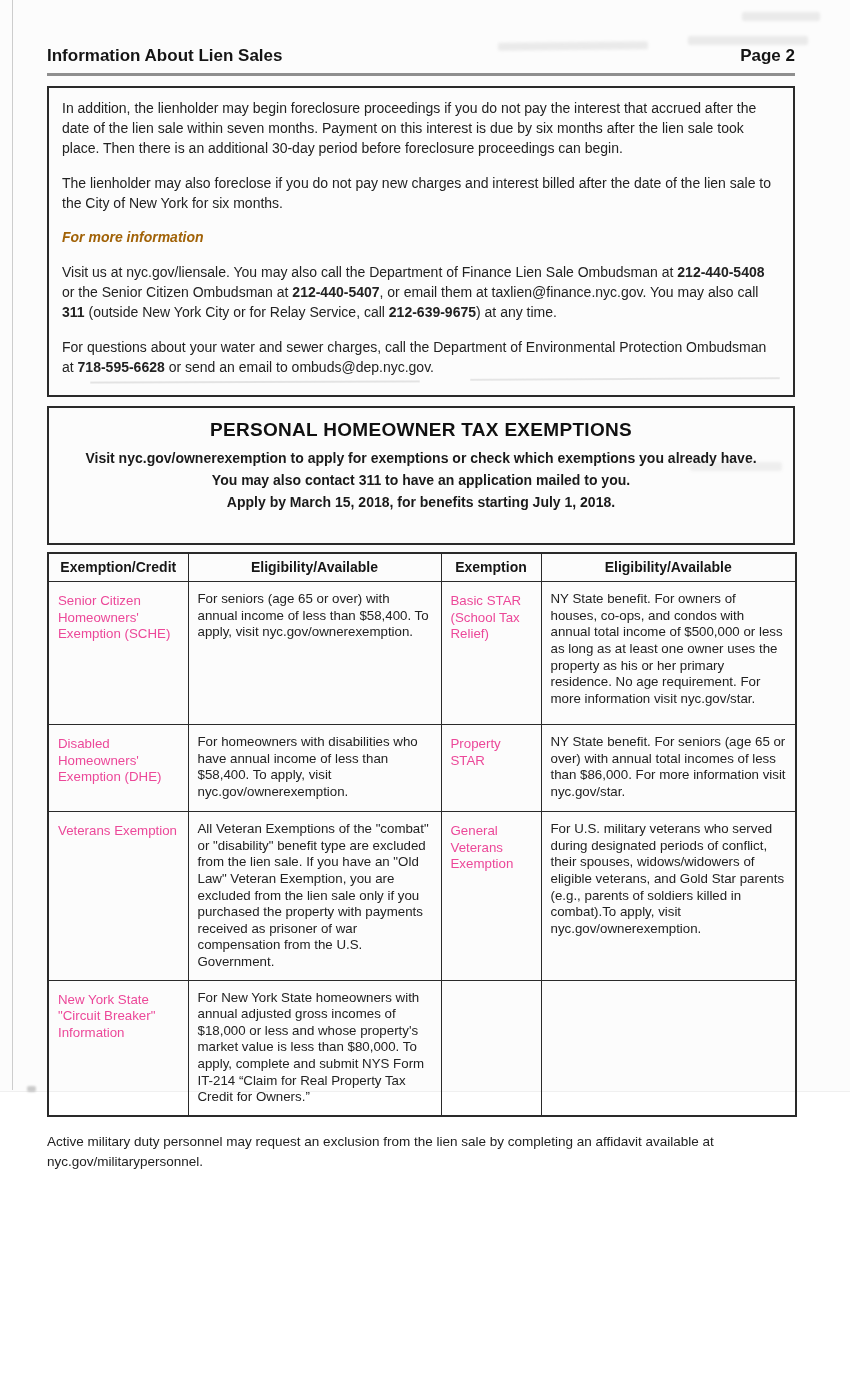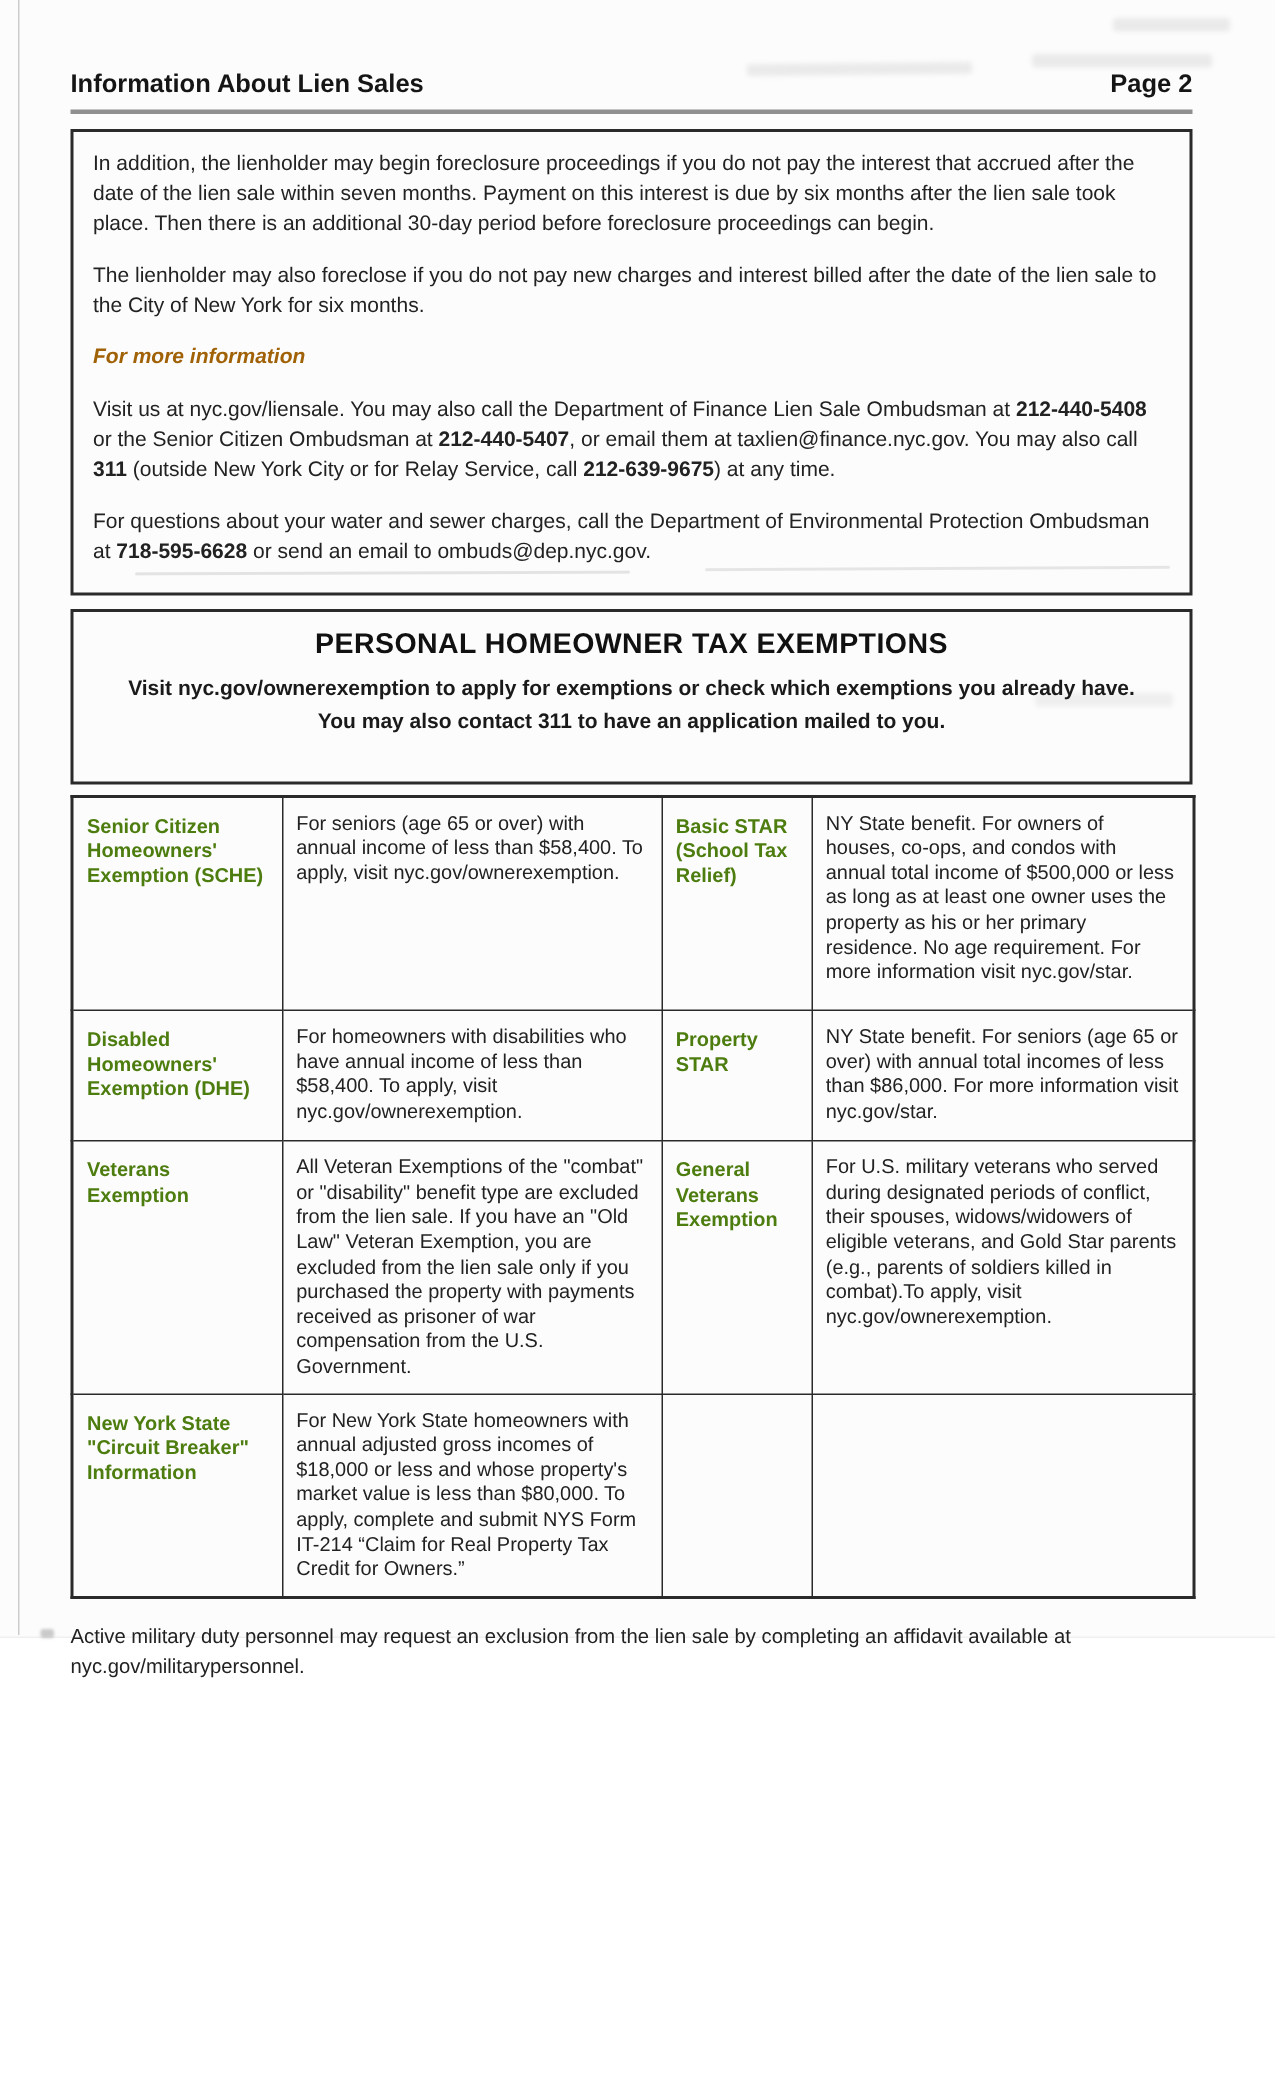--- a/index.html
+++ b/index.html
@@ -82,21 +82,21 @@
     line-height: 1.25;
     color: #222;
   }
   .ex-table th {
     text-align: center; vertical-align: middle;
     font-size: 14px; color: #161616;
     padding: 5px 6px; line-height: 1.25;
   }
   tr.group-row th { height: 42px; }
   tr.head-row th { height: 29px; }
-  td.cell-title { font-weight: bold; color: #4d7c0f; padding-top: 11px; }
+  td.cell-title { font-weight: normal; color: #ec4899; padding-top: 11px; }
   tr.r1 td { height: 143px; }
   tr.r2 td { height: 87px; }
   tr.r3 td { height: 156px; }
   tr.r4 td { height: 129px; }
 
   .footer-note {
     margin-top: 15px;
     font-size: 13.5px; line-height: 1.5; color: #222;
   }
 </style>
@@ -125,30 +125,37 @@
     <p>The lienholder may also foreclose if you do not pay new charges and interest billed after the date of the lien sale to the City of New York for six months.</p>
     <p class="section-heading">For more information</p>
     <p><span>Visit us at nyc.gov/liensale. You may also call the Department of Finance Lien Sale Ombudsman at </span><span class="b">212-440-5408</span><span> or the Senior Citizen Ombudsman at </span><span class="b">212-440-5407</span><span>, or email them at taxlien@finance.nyc.gov. You may also call </span><span class="b">311</span><span> (outside New York City or for Relay Service, call </span><span class="b">212-639-9675</span><span>) at any time.</span></p>
     <p><span>For questions about your water and sewer charges, call the Department of Environmental Protection Ombudsman at </span><span class="b">718-595-6628</span><span> or send an email to ombuds@dep.nyc.gov.</span></p>
   </div>
 
   <div class="ex-box">
     <div class="ex-title">PERSONAL HOMEOWNER TAX EXEMPTIONS</div>
     <div class="ex-line">Visit nyc.gov/ownerexemption to apply for exemptions or check which exemptions you already have.</div>
     <div class="ex-line">You may also contact 311 to have an application mailed to you.</div>
+    <div class="ex-line">Apply by March 15, 2018, for benefits starting July 1, 2018.</div>
   </div>
 
   <table class="ex-table">
     <colgroup>
       <col style="width:140px">
         <col style="width:253px">
         <col style="width:100px">
         <col style="width:255px">
     </colgroup>
     <tbody>
+      <tr class="head-row">
+        <th>Exemption/Credit</th>
+        <th>Eligibility/Available</th>
+        <th>Exemption</th>
+        <th>Eligibility/Available</th>
+      </tr>
       <tr class="r1">
         <td class="cell-title">Senior Citizen Homeowners' Exemption (SCHE)</td>
         <td>For seniors (age 65 or over) with annual income of less than $58,400. To apply, visit nyc.gov/ownerexemption.</td>
         <td class="cell-title">Basic STAR (School Tax Relief)</td>
         <td>NY State benefit. For owners of houses, co-ops, and condos with annual total income of $500,000 or less as long as at least one owner uses the property as his or her primary residence. No age requirement. For more information visit nyc.gov/star.</td>
       </tr>
       <tr class="r2">
         <td class="cell-title">Disabled Homeowners' Exemption (DHE)</td>
         <td>For homeowners with disabilities who have annual income of less than $58,400. To apply, visit nyc.gov/ownerexemption.</td>
         <td class="cell-title">Property STAR</td>

